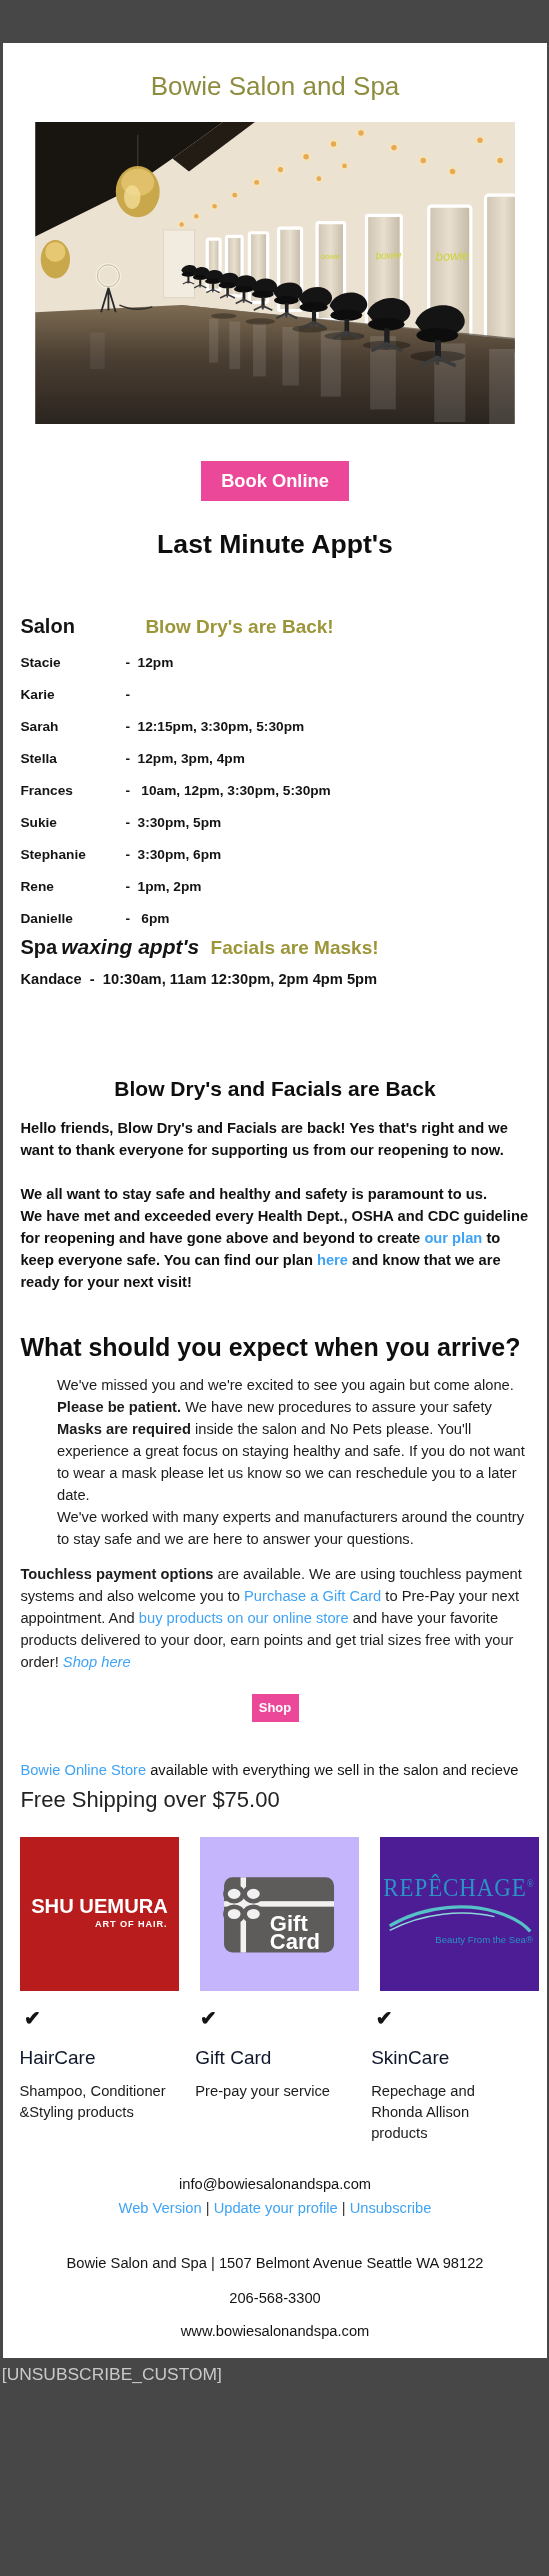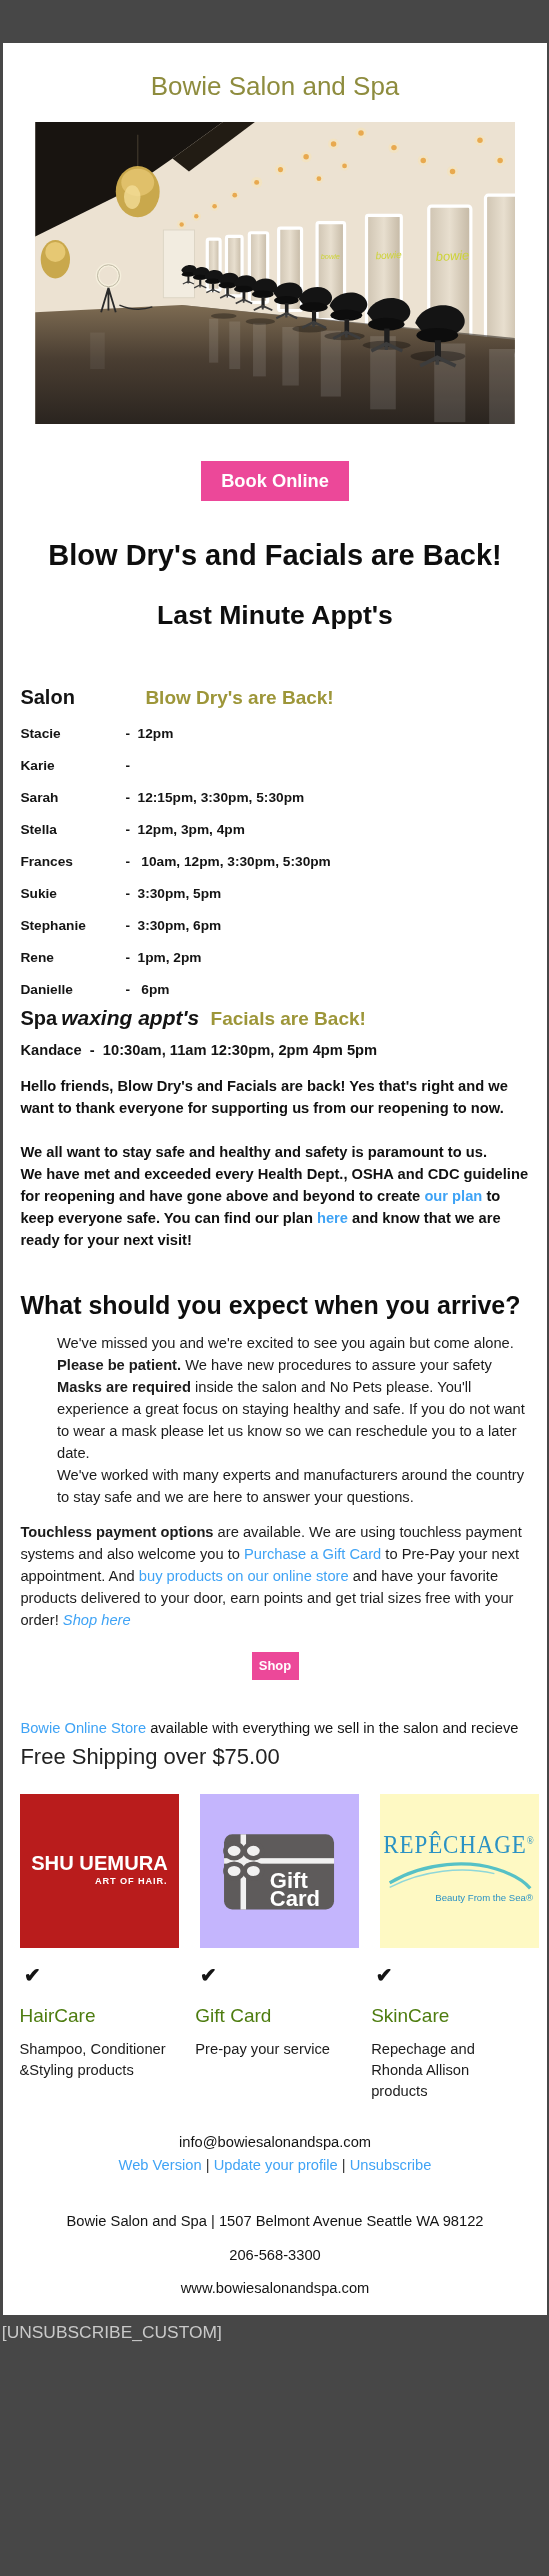--- a/index.html
+++ b/index.html
@@ -38,28 +38,28 @@
   .touchless{margin:13px 17.4px 0;font-size:14.7px;line-height:22px;color:#1c1c1c;}
   .store-line{margin:38px 17.4px 0;font-size:14.7px;line-height:20px;white-space:nowrap;}
   .shipping{margin:3.7px 17.4px 0;font-size:22px;line-height:31px;color:#222;}
   .cols{display:flex;margin:22px 0 0 16.5px;}
   .col{width:159px;margin-right:21px;}
   .card{width:159px;height:154px;overflow:hidden;}
   .card-shu{background:#b91c1c;color:#fff;text-align:center;}
   .shu1{padding-top:57px;font-size:21px;font-weight:bold;letter-spacing:0;transform:scaleX(.96);}
   .shu2{font-size:9.2px;font-weight:bold;text-align:right;padding-right:11px;letter-spacing:0.9px;margin-top:0.9px;}
   .card-gift{background:#c4b5fd;}
-  .card-rep{background:#fef9c3;text-align:center;}
+  .card-rep{background:#4c1d95;text-align:center;}
   .rep-brand{padding-top:37px;font-family:"Liberation Serif",serif;font-size:23px;color:#2b92c4;letter-spacing:0.9px;transform:scaleY(1.08);}
   .rep-reg{font-size:9.2px;vertical-align:super;}
   .rep-tag{font-size:9.6px;color:#2b92c4;text-align:right;padding-right:5.5px;margin-top:-5.5px;}
   .checks{display:flex;margin:14.7px 0 0 16.5px;}
   .check{width:159px;margin-right:21px;font-size:20px;font-weight:bold;padding-left:4.6px;line-height:24px;}
   .pnames{display:flex;margin:16.5px 0 0 16.5px;}
-  .pname{width:159px;margin-right:21px;font-size:19px;line-height:24px;color:#4d7c0f;}
+  .pname{width:159px;margin-right:21px;font-size:19px;line-height:24px;color:#0f172a;}
   .pdescs{display:flex;margin:11px 0 0 16.5px;}
   .pdesc{width:159px;margin-right:21px;font-size:14.7px;line-height:21px;color:#1c1c1c;white-space:pre-line;}
   .f-email{margin-top:31px;text-align:center;font-size:14.7px;line-height:18.3px;}
   .f-links{margin-top:5.5px;text-align:center;font-size:14.7px;line-height:18.3px;}
   .f-sep{color:#333;}
   .f-addr{margin-top:37px;text-align:center;font-size:14.7px;line-height:18.3px;}
   .f-phone{margin-top:16.5px;text-align:center;font-size:14.7px;line-height:18.3px;}
   .f-web{margin-top:14.7px;text-align:center;font-size:14.7px;line-height:18.3px;}
   .dark-footer{height:67px;background:#474747;}
   .unsub{padding:5.5px 0 0 1.8px;font-size:17.4px;line-height:22px;color:#c9c9c9;}
@@ -214,44 +214,44 @@
       <use href="#chair" transform="translate(442,225) scale(1.34)"></use>
       <circle cx="80" cy="168" r="12" fill="none" stroke="#f5efdd" stroke-width="4"></circle>
       <circle cx="80" cy="168" r="12" fill="none" stroke="#b9b29e" stroke-width="1"></circle>
       <path d="M80,181 L72,208 M80,181 L88,208 M80,181 L80,206" stroke="#2a2a2a" stroke-width="2" fill="none"></path>
       <path d="M92,200 Q110,208 128,202" stroke="#2a2a2a" stroke-width="1.5" fill="none"></path>
     </svg>
   </div>
 
   <div class="btn btn-book">Book Online</div>
 
-  <div class="h1">Blow Dry's and Facials are Back!</div>
   <div class="h2">Last Minute Appt's</div>
 
   <div class="sched">
     <div class="salon-line">
       <span class="salon-label">Salon</span><span class="salon-note">Blow Dry's are Back!</span>
     </div>
     <div class="srow"><span class="sname">Stacie</span><span class="stimes">-  12pm</span></div>
     <div class="srow"><span class="sname">Karie</span><span class="stimes">-</span></div>
     <div class="srow"><span class="sname">Sarah</span><span class="stimes">-  12:15pm, 3:30pm, 5:30pm</span></div>
     <div class="srow"><span class="sname">Stella</span><span class="stimes">-  12pm, 3pm, 4pm</span></div>
     <div class="srow"><span class="sname">Frances</span><span class="stimes">-   10am, 12pm, 3:30pm, 5:30pm</span></div>
     <div class="srow"><span class="sname">Sukie</span><span class="stimes">-  3:30pm, 5pm</span></div>
     <div class="srow"><span class="sname">Stephanie</span><span class="stimes">-  3:30pm, 6pm</span></div>
     <div class="srow"><span class="sname">Rene</span><span class="stimes">-  1pm, 2pm</span></div>
     <div class="srow"><span class="sname">Danielle</span><span class="stimes">-   6pm</span></div>
     <div class="spa-line">
       <span class="spa-label">Spa</span>
       <span class="spa-wax">waxing appt's</span>
-      <span class="spa-note">Facials are Back!</span>
+      <span class="spa-note">Facials are Masks!</span>
     </div>
     <div class="krow"><span>Kandace</span><span class="ktimes">  -  10:30am, 11am 12:30pm, 2pm 4pm 5pm</span></div>
   </div>
 
+  <div class="section-head">Blow Dry's and Facials are Back</div>
   <div class="para first">Hello friends, Blow Dry's and Facials are back! Yes that's right and we want to thank everyone for supporting us from our reopening to now.</div>
   <div class="para"><span>We all want to stay safe and healthy and safety is paramount to us.</span><br>
     <span>We have met and exceeded every Health Dept., OSHA and CDC guideline for reopening and have gone above and beyond to create </span><a class="lnk" href="#">our plan</a><span> to keep everyone safe. You can find our plan </span><a class="lnk" href="#">here</a><span> and know that we are ready for your next visit!</span>
   </div>
 
   <div class="expect-head">What should you expect when you arrive?</div>
   <div class="expect-block">
     <span>We've missed you and we're excited to see you again but come alone. </span><b>Please be patient.</b><span> We have new procedures to assure your safety </span><b>Masks are required</b><span> inside the salon and No Pets please. You'll experience a great focus on staying healthy and safe. If you do not want to wear a mask please let us know so we can reschedule you to a later date.</span>
     <div>We've worked with many experts and manufacturers around the country to stay safe and we are here to answer your questions.</div>
   </div>

